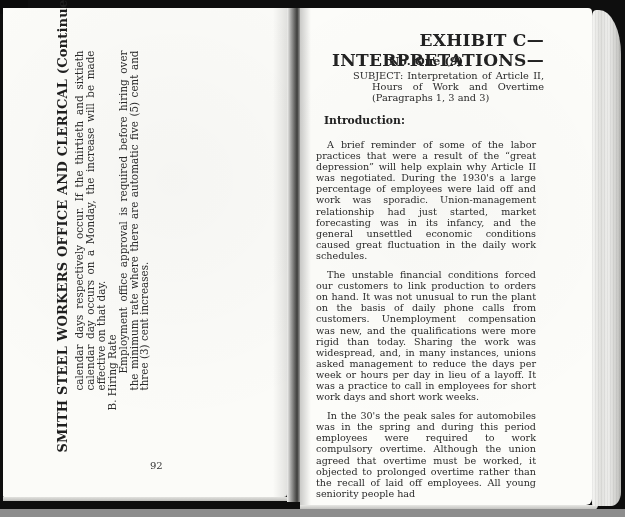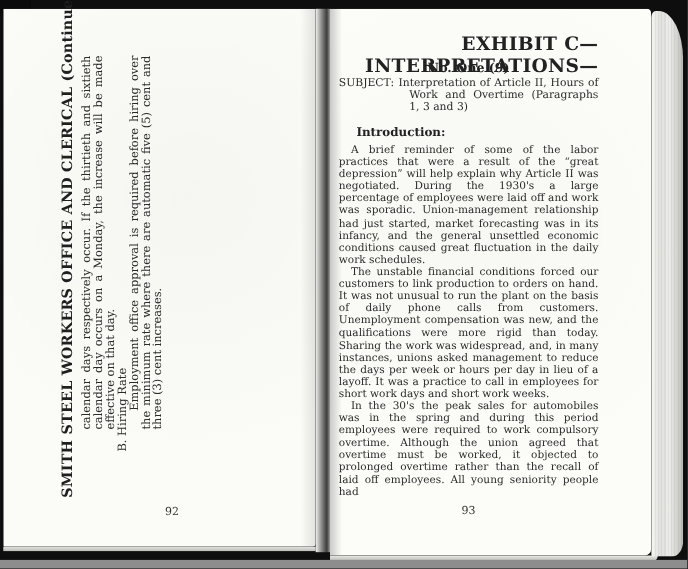--- a/index.html
+++ b/index.html
@@ -65,29 +65,29 @@
   }
   .rp-no {
     position:absolute; left:8px; top:46px; width:236px; text-align:center;
     font-weight:bold; font-size:11.5px; color:#222;
   }
   .rp-subject {
     position:absolute; left:8px; top:63px; width:236px; box-sizing:border-box;
     padding-left:64px; text-indent:-64px;
     font-size:9.8px; line-height:10.8px; text-align:justify;
   }
-  .rp-subject-label { margin-right:4px; }
+  .rp-subject-label { margin-right:4px;margin-left:45px; }
   .rp-intro {
     position:absolute; left:24px; top:106px; font-weight:bold; font-size:10.8px; color:#222;
   }
   .rp-body {
     position:absolute; left:8px; top:123px; width:236px;
     font-size:9.6px; line-height:11.1px; text-align:justify;
   }
-  .rp-p { margin:0; text-indent:11px; }
+  .rp-p { margin:8px; text-indent:11px; }
   .rp-pagenum { margin-top:6px; text-align:center; text-indent:0; font-size:10px; color:#333; }
 
   
   .lp-bottom-edge {
     position:absolute; left:3px; top:497px; width:284px; height:4px;
     background:linear-gradient(#e2e2df,#bdbdba);
   }
   .rp-bottom-edge {
     position:absolute; left:300px; top:505px; width:298px; height:6px;
     background:linear-gradient(#e8e8e5,#aeaeab);

